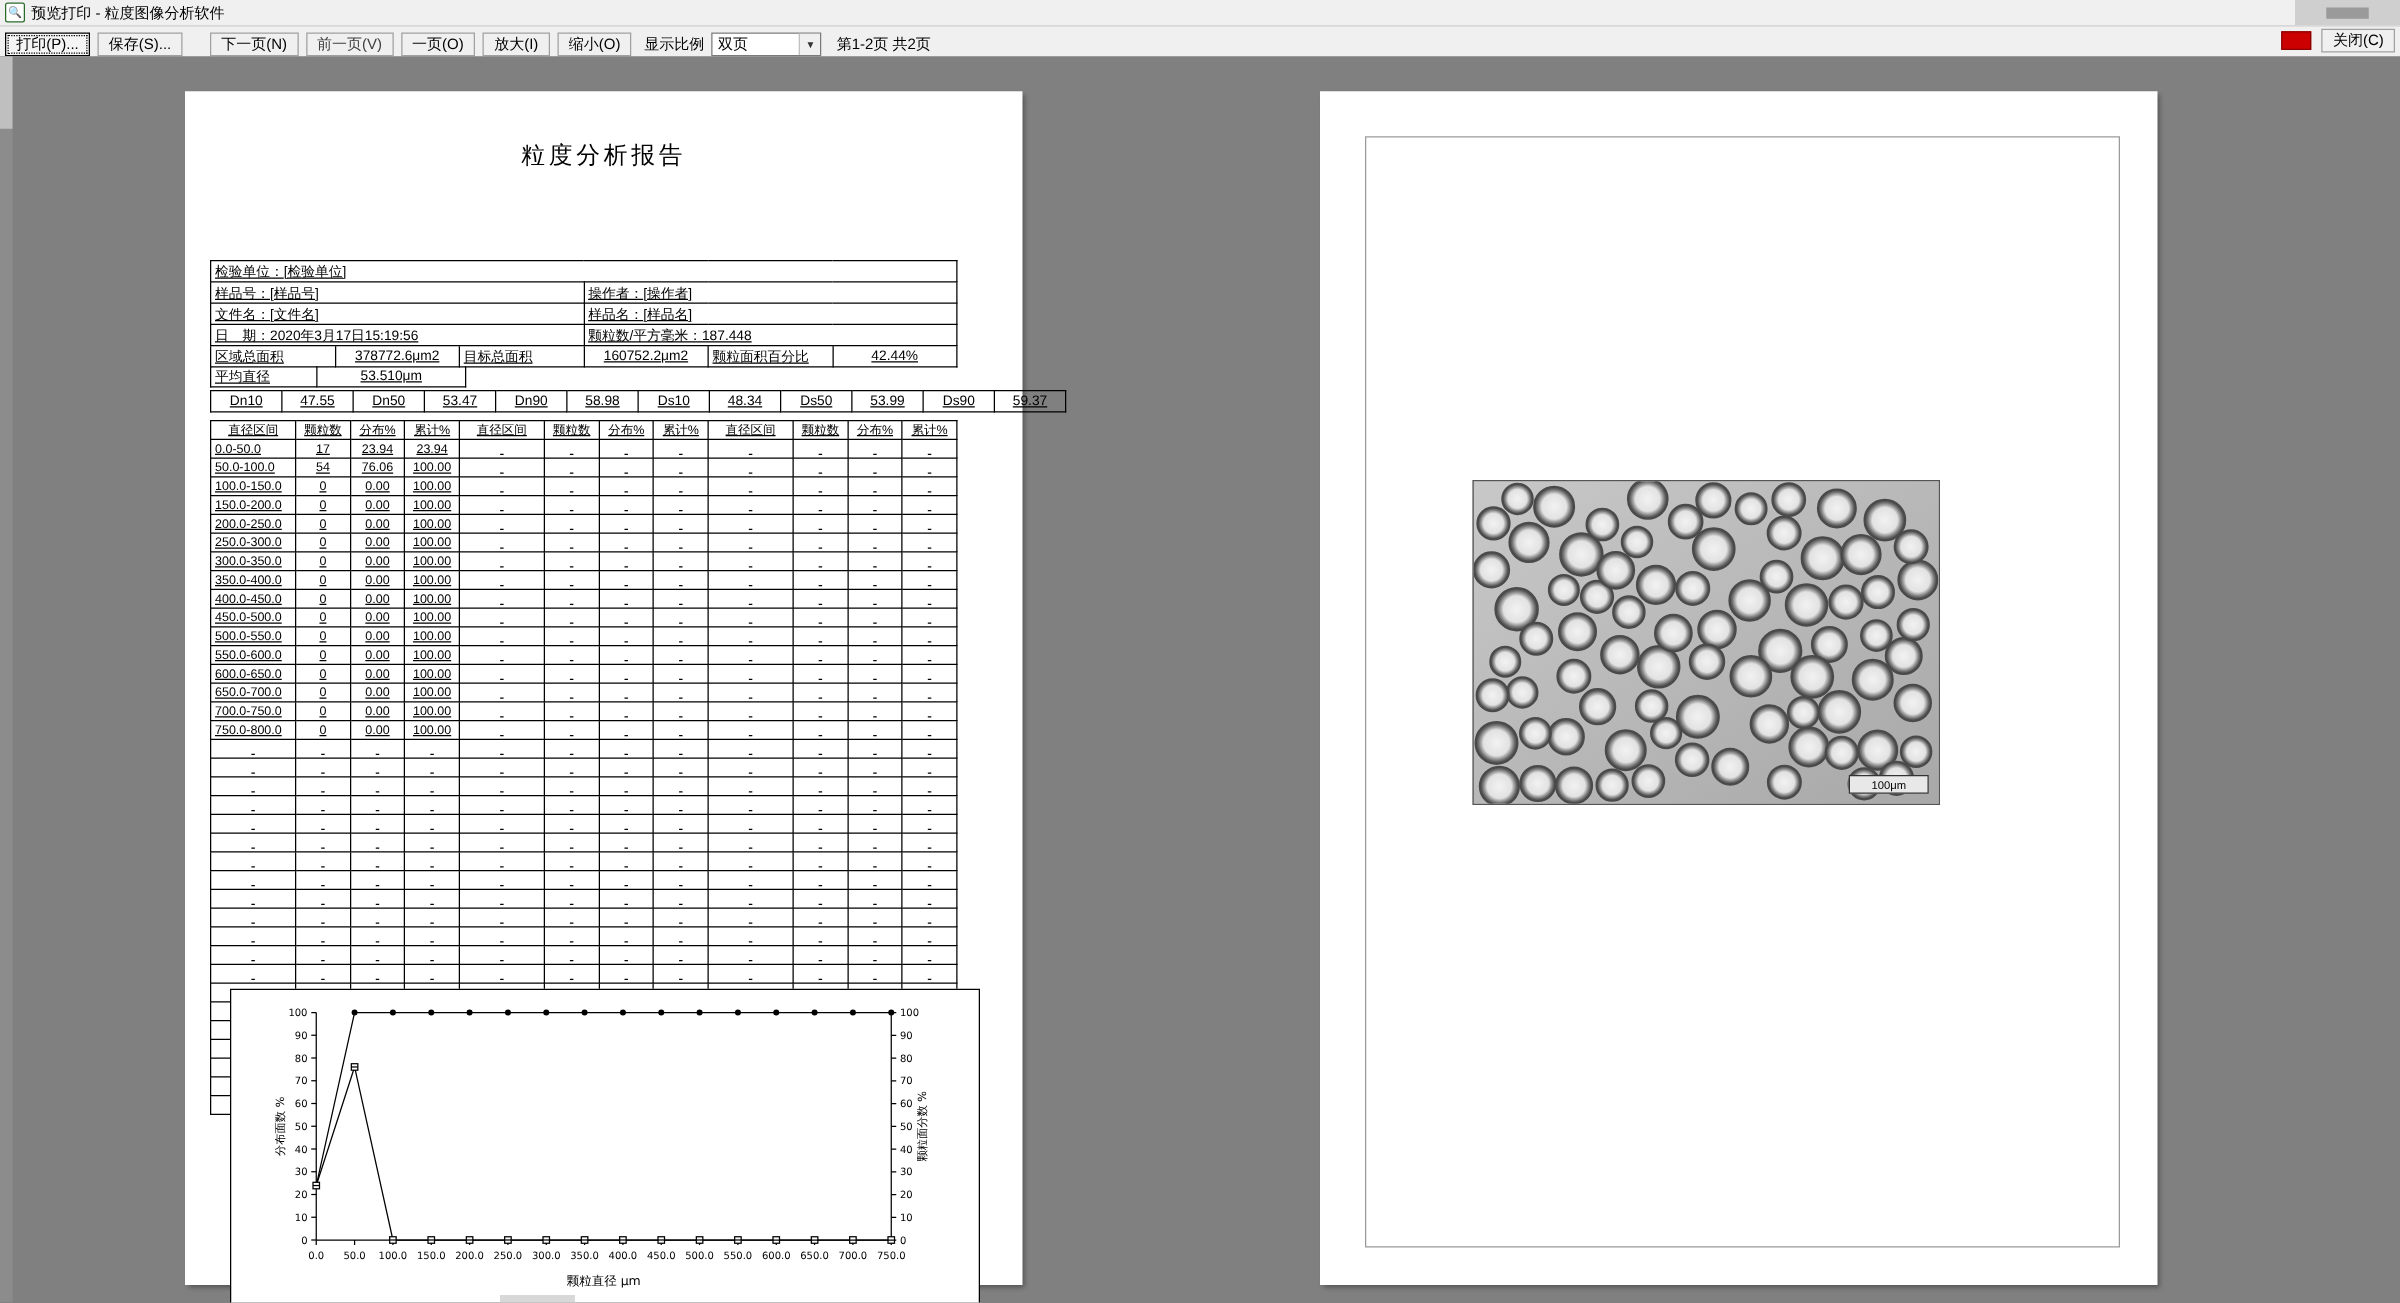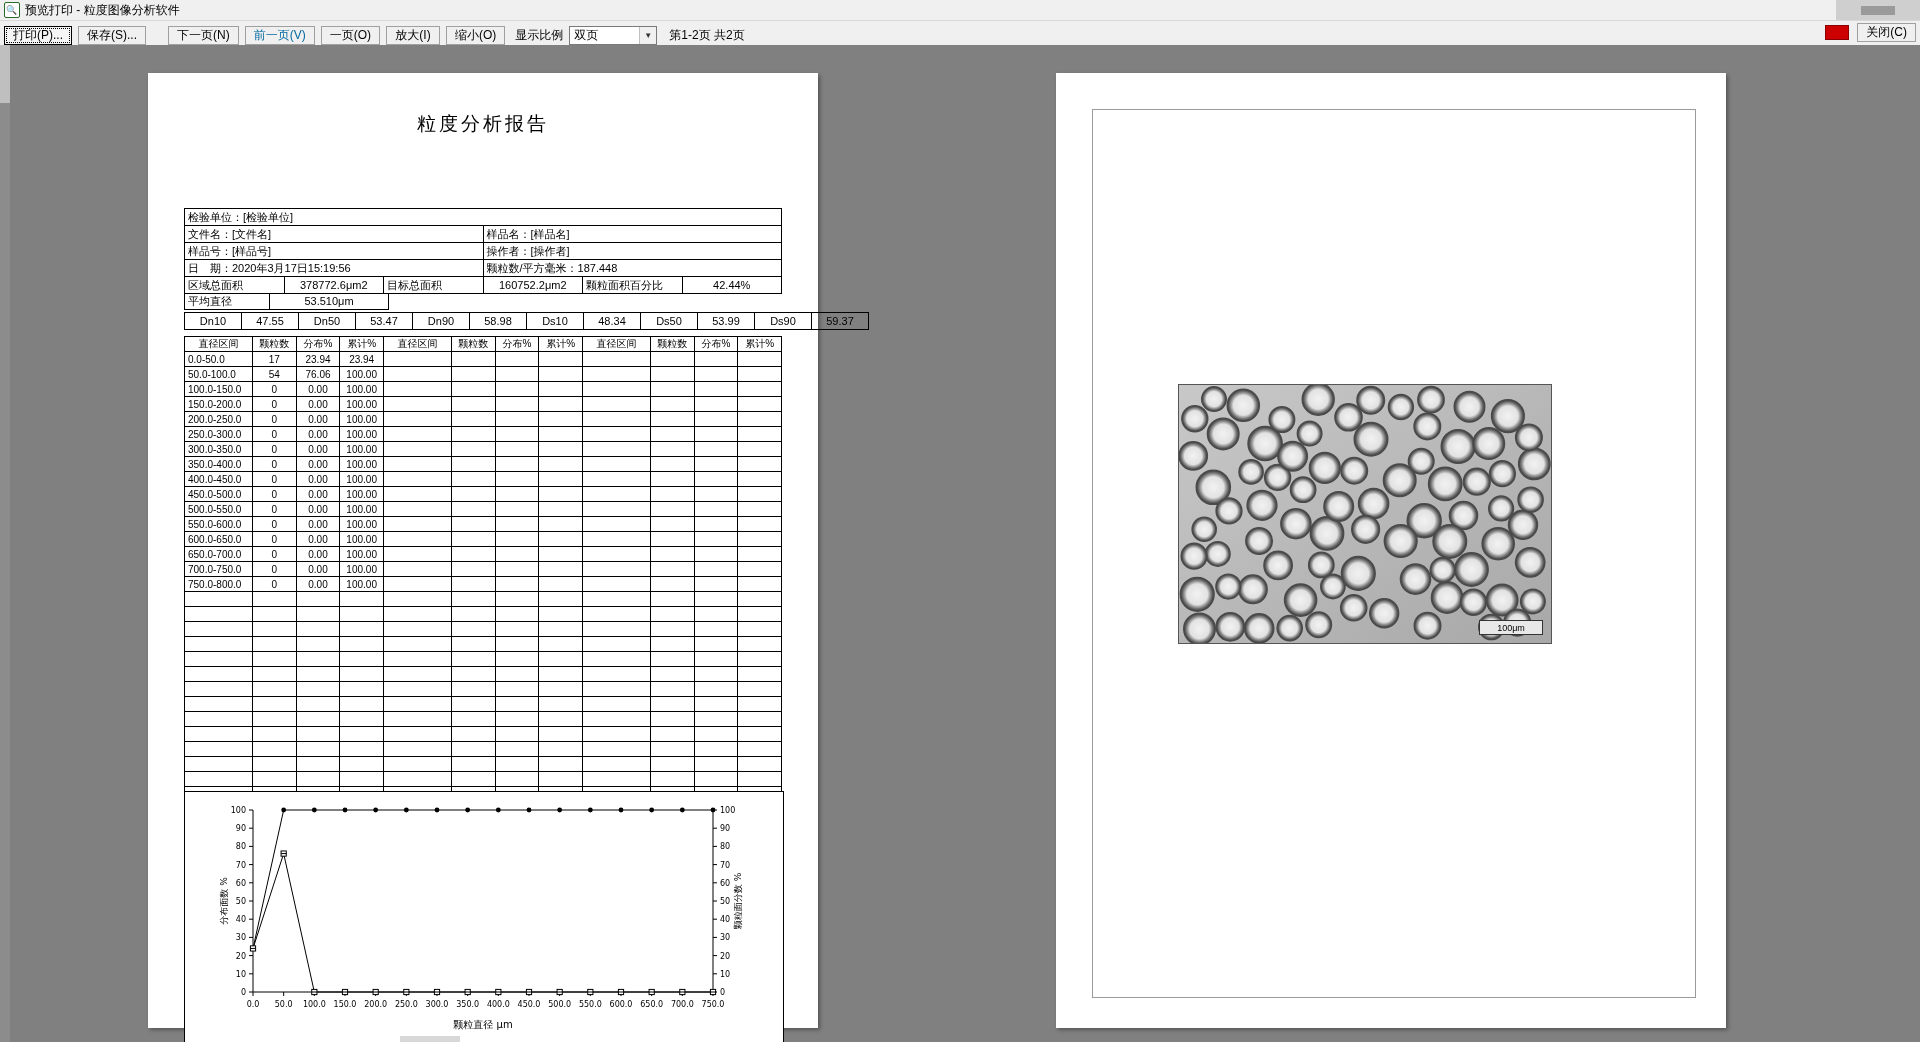--- a/index.html
+++ b/index.html
@@ -27,21 +27,21 @@
   .toolbar{
     height:24px;background:#f0f0f0;border-bottom:1px solid #c9c9c9;
     display:flex;align-items:center;gap:6px;padding:2px 4px;position:relative;
   }
   .btn{
     height:19px;min-width:54px;padding:0 8px;background:#f0f0f0;
     border:1px solid #a0a0a0;font-size:12px;display:flex;align-items:center;
     justify-content:center;white-space:nowrap;color:#000;box-sizing:border-box;
   }
   .btn.focus{border:1px solid #000;outline:1px dotted #000;outline-offset:-3px;background:#f5f5f5;}
-  .btn.disabled{color:#0369a1;}
+  .btn.disabled{color:#404040;}
   .tb-label{font-size:12px;margin-left:4px;white-space:nowrap;}
   .combo{
     height:19px;width:88px;background:#fff;border:1px solid #7a7a7a;
     display:flex;align-items:flex-end;padding-left:4px;font-size:12px;
     justify-content:space-between;box-sizing:border-box;
   }
   .combo .arrow{
     width:16px;height:17px;background:#f0f0f0;border-left:1px solid #c0c0c0;
     display:flex;align-items:center;justify-content:center;font-size:8px;color:#333;
   }
@@ -52,21 +52,21 @@
   .preview{position:absolute;left:0;top:45px;width:1920px;height:997px;background:#808080;overflow:hidden;}
   .scroll-left{position:absolute;left:0;top:0;width:10px;height:997px;background:#8c8c8c;}
   .scroll-left .thumb{width:10px;height:58px;background:#bfbfbf;}
   
   .page{position:absolute;background:#ffffff;box-shadow:2px 2px 4px rgba(0,0,0,.35);}
   #page1{left:148px;top:28px;width:670px;height:955px;}
   #page2{left:1056px;top:28px;width:670px;height:955px;}
   .p2-inner{position:absolute;left:36px;top:36px;right:30px;bottom:30px;border:1px solid #9a9a9a;background:#fff;}
   
   .rep-title{font-family:"DejaVu Sans",sans-serif;font-weight:normal;font-size:19px;text-align:center;letter-spacing:3px;margin-top:38px;}
-  .rep-wrap{position:absolute;left:36px;top:135px;width:555px;}
+  .rep-wrap{position:absolute;left:20px;top:135px;width:555px;text-decoration:underline;}
   table.hdr{border-collapse:collapse;width:598px;font-size:11px;table-layout:fixed;}
   table.hdr td{border:1px solid #000;height:16px;padding:0 3px;white-space:nowrap;overflow:hidden;}
   .center{text-align:center;}
   
   table.dist{border-collapse:collapse;width:598px;font-size:10px;table-layout:fixed;margin-top:6px;}
   table.dist td,table.dist th{border:1px solid #000;height:14px;padding:0 2px;text-align:center;font-weight:normal;white-space:nowrap;overflow:hidden;}
   table.dist td.l{text-align:left;padding-left:3px;margin-top:32px;}
   
   .chartbox{position:absolute;left:36px;top:718px;width:598px;height:265px;border:1px solid #000;background:#fff;}
   .chart-svg{display:block;}
@@ -121,32 +121,32 @@
     <div class="rep-wrap">
       <table class="hdr">
         <tbody>
             <tr>
           <td colspan="6">
             <span>检验单位：</span><span>[检验单位]</span>
           </td>
         </tr>
         <tr>
           <td colspan="3">
+            <span>样品号：</span><span>[样品号]</span>
+          </td>
+          <td colspan="3">
+            <span>操作者：</span><span>[操作者]</span>
+          </td>
+        </tr>
+        <tr>
+          <td colspan="3">
             <span>文件名：</span><span>[文件名]</span>
           </td>
           <td colspan="3">
             <span>样品名：</span><span>[样品名]</span>
-          </td>
-        </tr>
-        <tr>
-          <td colspan="3">
-            <span>样品号：</span><span>[样品号]</span>
-          </td>
-          <td colspan="3">
-            <span>操作者：</span><span>[操作者]</span>
           </td>
         </tr>
         <tr>
           <td colspan="3">
             <span>日　期：</span><span>2020年3月17日15:19:56</span>
           </td>
           <td colspan="3">
             <span>颗粒数/平方毫米：</span><span>187.448</span>
           </td>
         </tr>

